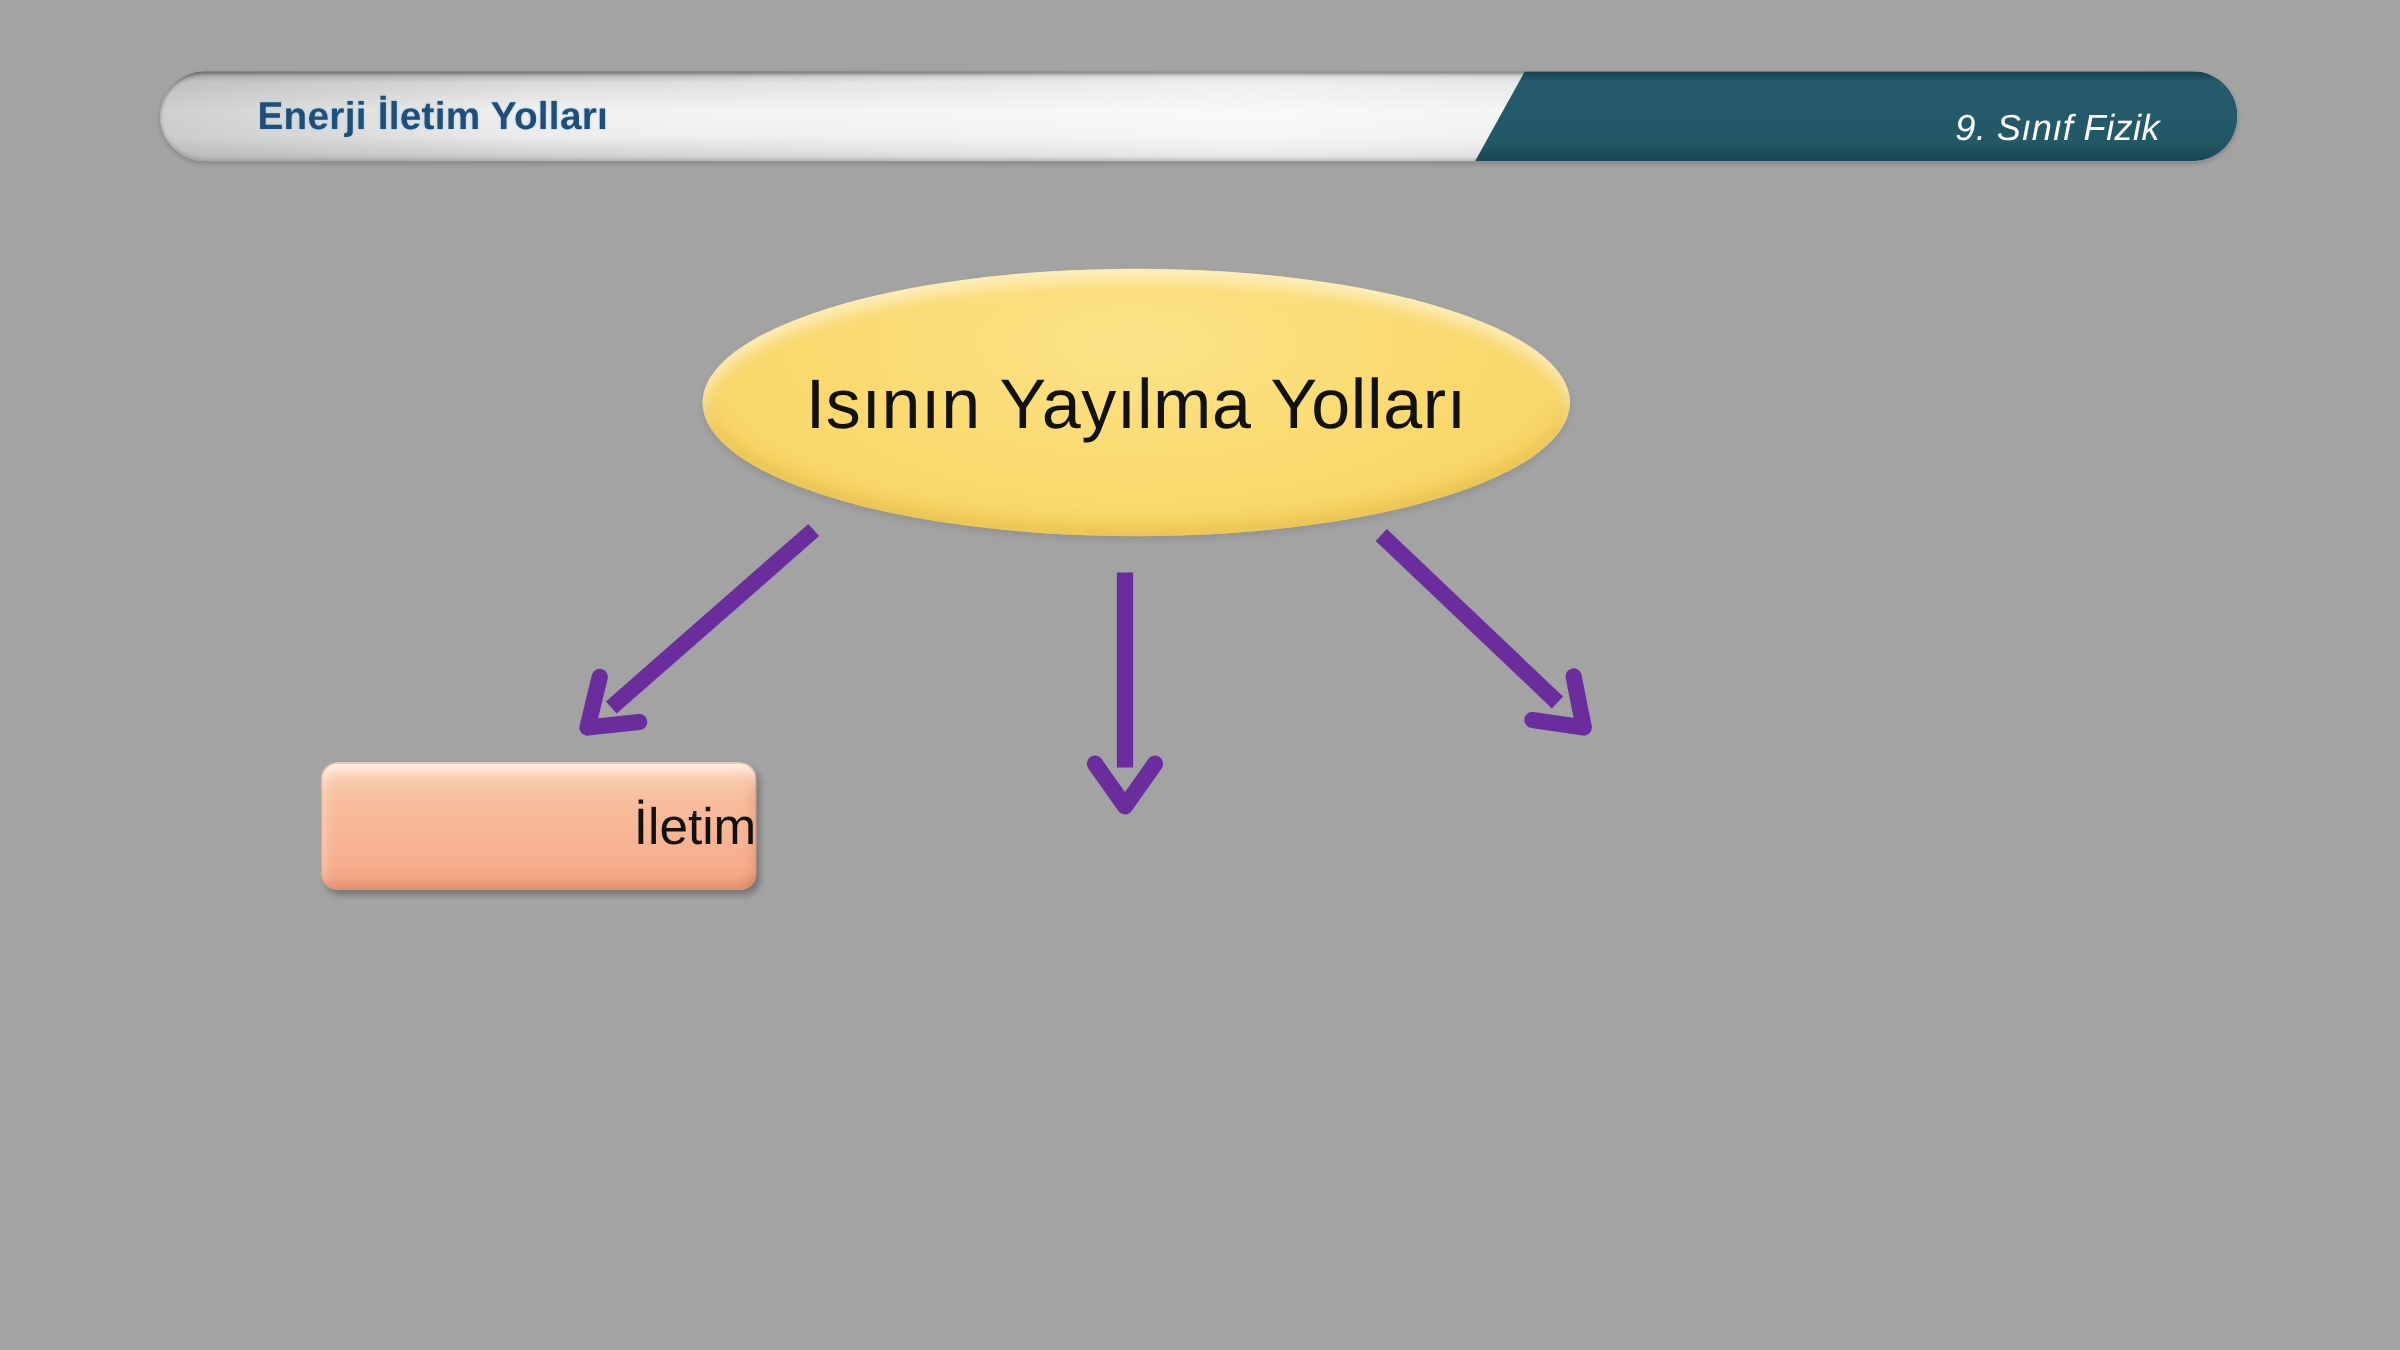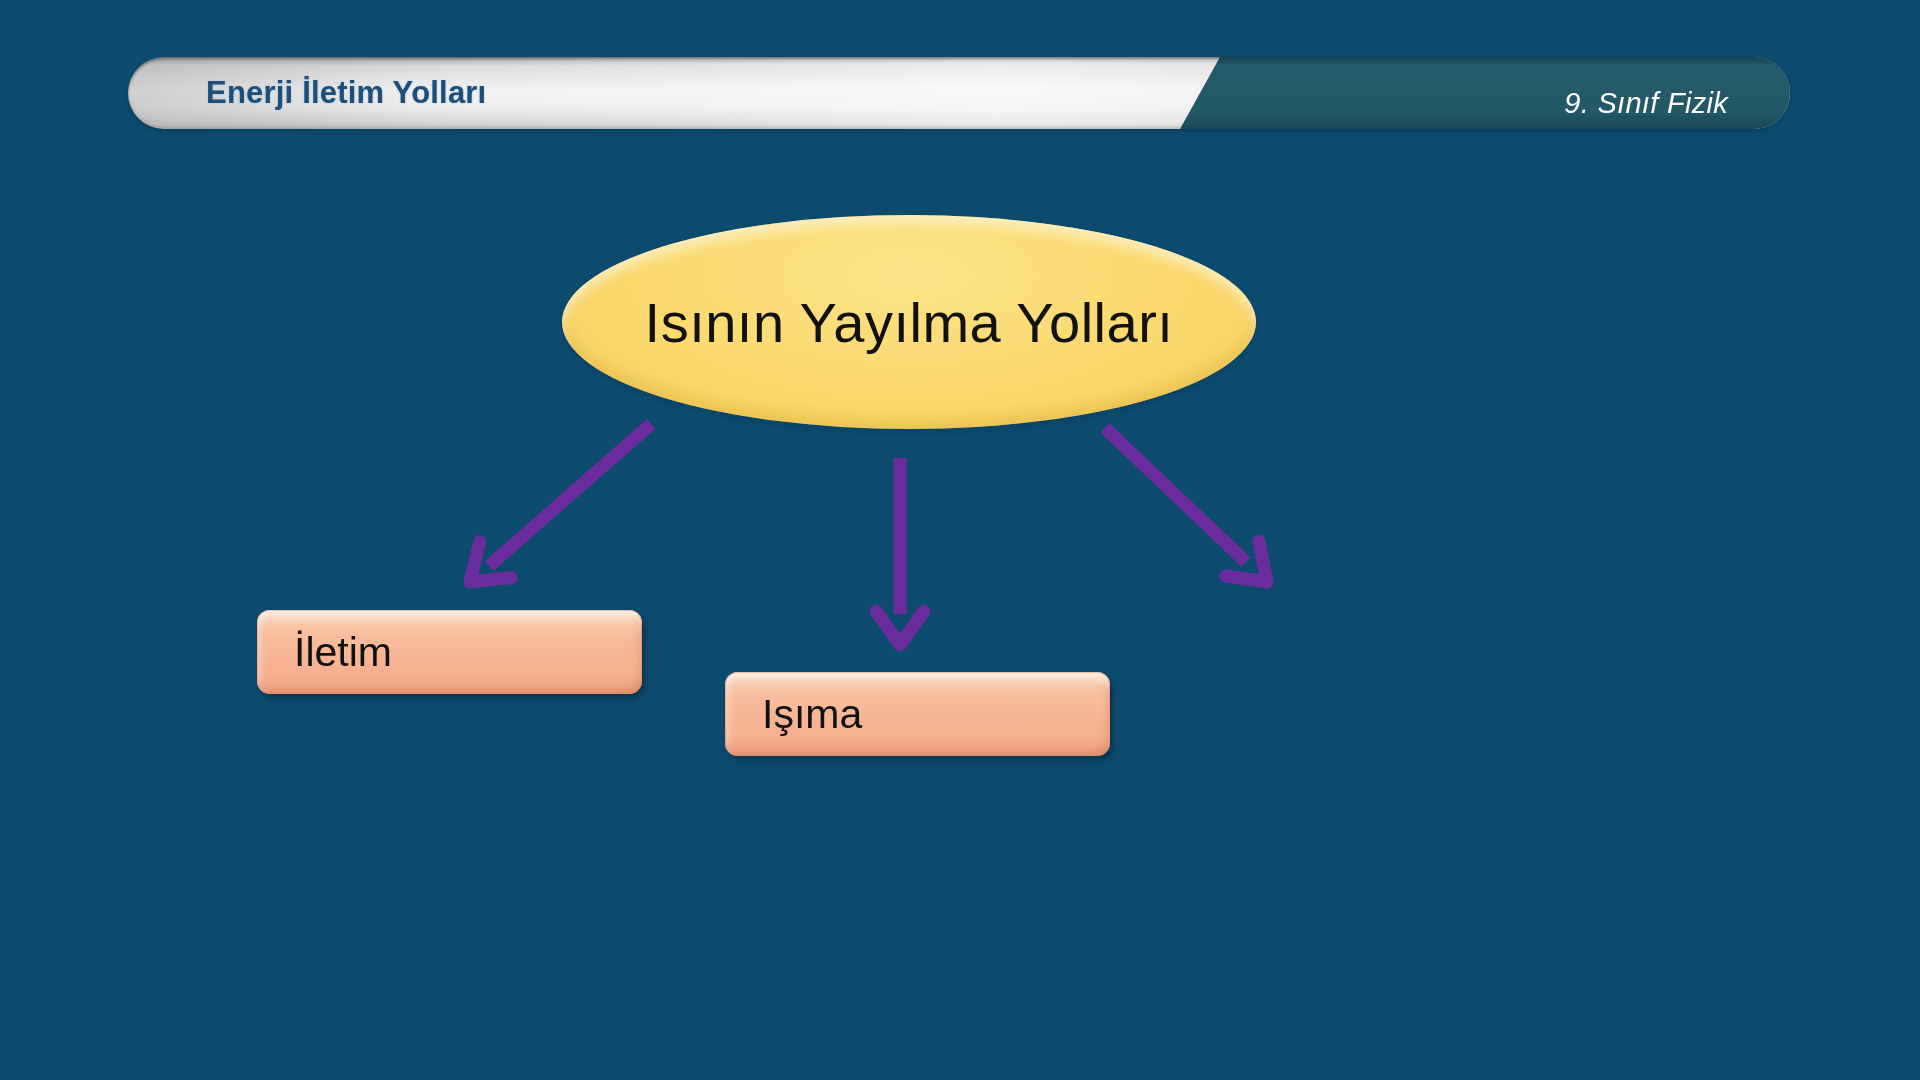--- a/index.html
+++ b/index.html
@@ -1,17 +1,17 @@
 <!DOCTYPE html>
 <html><head>
 <meta charset="utf-8">
 <style>
   html,body{margin:0;padding:0;background:#ffffff;}
   body{font-family:"Liberation Sans","DejaVu Sans",sans-serif;}
-  .slide{position:relative;width:1920px;height:1080px;background:#0c4a6e;overflow:hidden;}
+  .slide{position:relative;width:1920px;height:1080px;background:#a3a3a3;overflow:hidden;}
 
   
   .titlebar{
     position:absolute;left:128px;top:57px;width:1662px;height:72px;
     border-radius:36px;overflow:hidden;
     background:
       linear-gradient(90deg, rgba(150,150,150,.38) 0%, rgba(255,255,255,0) 18%, rgba(255,255,255,.55) 52%, rgba(200,200,200,.25) 100%),
       linear-gradient(180deg, #a7a7a7 0px, #dadada 9px, #f2f2f2 45%, #ececec 72%, #c9c9c9 100%);
     box-shadow: inset 0 3px 3px -1px rgba(70,75,80,.65), inset 0 -2px 3px rgba(120,120,120,.35), 0 2px 4px rgba(0,0,0,.18);
   }
@@ -38,30 +38,30 @@
     box-shadow: inset 0 8px 12px rgba(255,255,255,.55), inset 0 -8px 14px rgba(210,166,40,.40), 0 3px 6px rgba(0,0,0,.10);
     display:flex;align-items:center;justify-content:center;
   }
   .ellipse span{color:#111;font-size:56px;letter-spacing:.5px;}
 
   
   .arrows{position:absolute;left:0;top:0;width:1920px;height:1080px;pointer-events:none;}
 
   
   .node{
-    position:absolute;width:348px;height:84px;border-radius:13px;
+    position:absolute;width:348px;height:102px;border-radius:13px;
     background:linear-gradient(180deg,#fbd2b8 0%,#f8bc9c 32%,#f5a887 100%);
     box-shadow:
       3px 4px 5px rgba(0,0,0,.28),
       inset 0 0 0 1px rgba(222,146,112,.55),
       inset 0 14px 10px -8px rgba(255,244,236,.95),
       inset 0 -14px 12px -10px rgba(176,88,52,.40),
       inset 10px 0 10px -8px rgba(255,240,230,.6),
       inset -10px 0 10px -8px rgba(190,105,70,.30);
-    display:flex;align-items:center;justify-content:flex-start;padding-left:37px;
+    display:flex;align-items:center;justify-content:flex-end;
   }
   .node span{color:#111;font-size:41px;}
   .node-iletim{left:257px;top:610px;}
   .node-isima{left:725px;top:672px;}
   .node-konveksiyon{left:1203px;top:610px;}
 </style>
 </head>
 <body>
 
 <div class="slide">
@@ -91,18 +91,15 @@
     <g stroke="#6b2d9e" fill="none" stroke-width="13">
       <line x1="1105" y1="428" x2="1246" y2="562"></line>
       <polyline points="1225.9,576 1267,582 1258.9,541.2" stroke-linecap="round" stroke-linejoin="round"></polyline>
     </g>
   </svg>
 
   <div class="node node-iletim">
     <span>İletim</span>
   </div>
 
-  <div class="node node-isima">
-    <span>Işıma</span>
-  </div>
 
 
 </div>
 
 </body></html>

